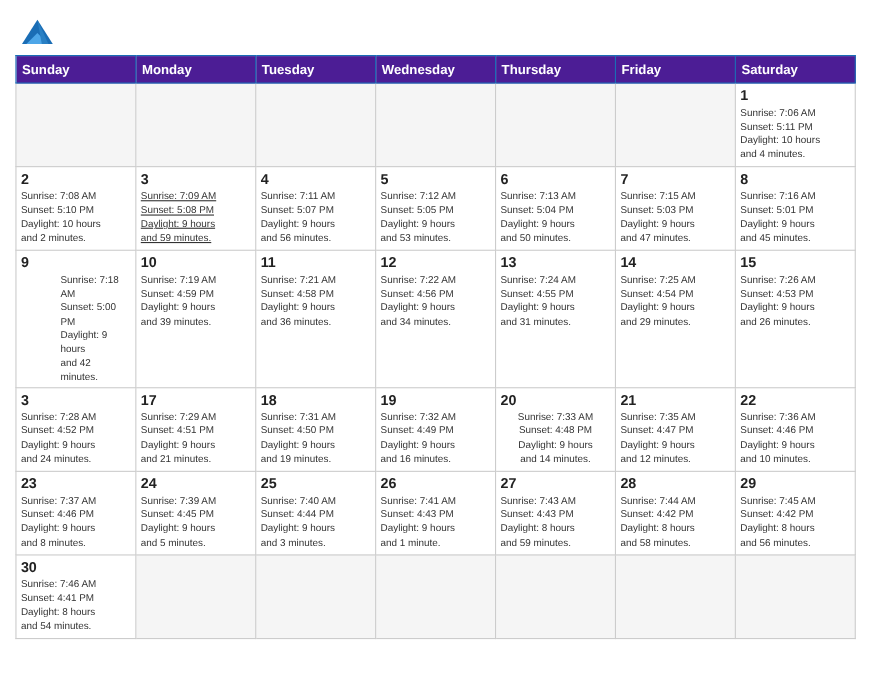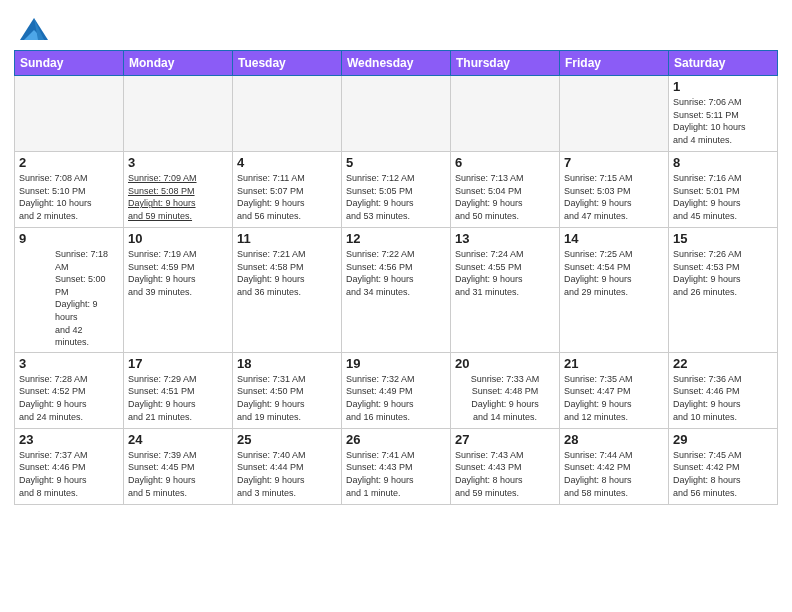--- a/index.html
+++ b/index.html
@@ -45,21 +45,21 @@
       font-size: 14px;
       color: #444;
       margin-top: 2px;
     }
     .calendar {
       width: 100%;
       border-collapse: collapse;
       border: 1px solid #bbb;
     }
     .calendar th {
-      background: #8b5cf6;
+      background: #4c1d95;
       color: #fff;
       font-size: 12px;
       font-weight: bold;
       text-align: left;
       padding: 5px 5px;
       border: 1px solid #1a6db5;
     }
     .calendar td {
       vertical-align: top;
       border: 1px solid #ccc;
@@ -341,15 +341,30 @@
 and 58 minutes.</div>
           </td>
           <td>
             <span class="day-num">29</span>
             <div class="day-info" style="white-space: pre-line;">Sunrise: 7:45 AM
 Sunset: 4:42 PM
 Daylight: 8 hours
 and 56 minutes.</div>
           </td>
         </tr>
+        <tr class="week-row last-row">
+          <td>
+            <span class="day-num">30</span>
+            <div class="day-info" style="white-space: pre-line;">Sunrise: 7:46 AM
+Sunset: 4:41 PM
+Daylight: 8 hours
+and 54 minutes.</div>
+          </td>
+          <td class="empty"></td>
+          <td class="empty"></td>
+          <td class="empty"></td>
+          <td class="empty"></td>
+          <td class="empty"></td>
+          <td class="empty"></td>
+        </tr>
       </tbody>
   </table>
 </div>
 
 </body></html>

